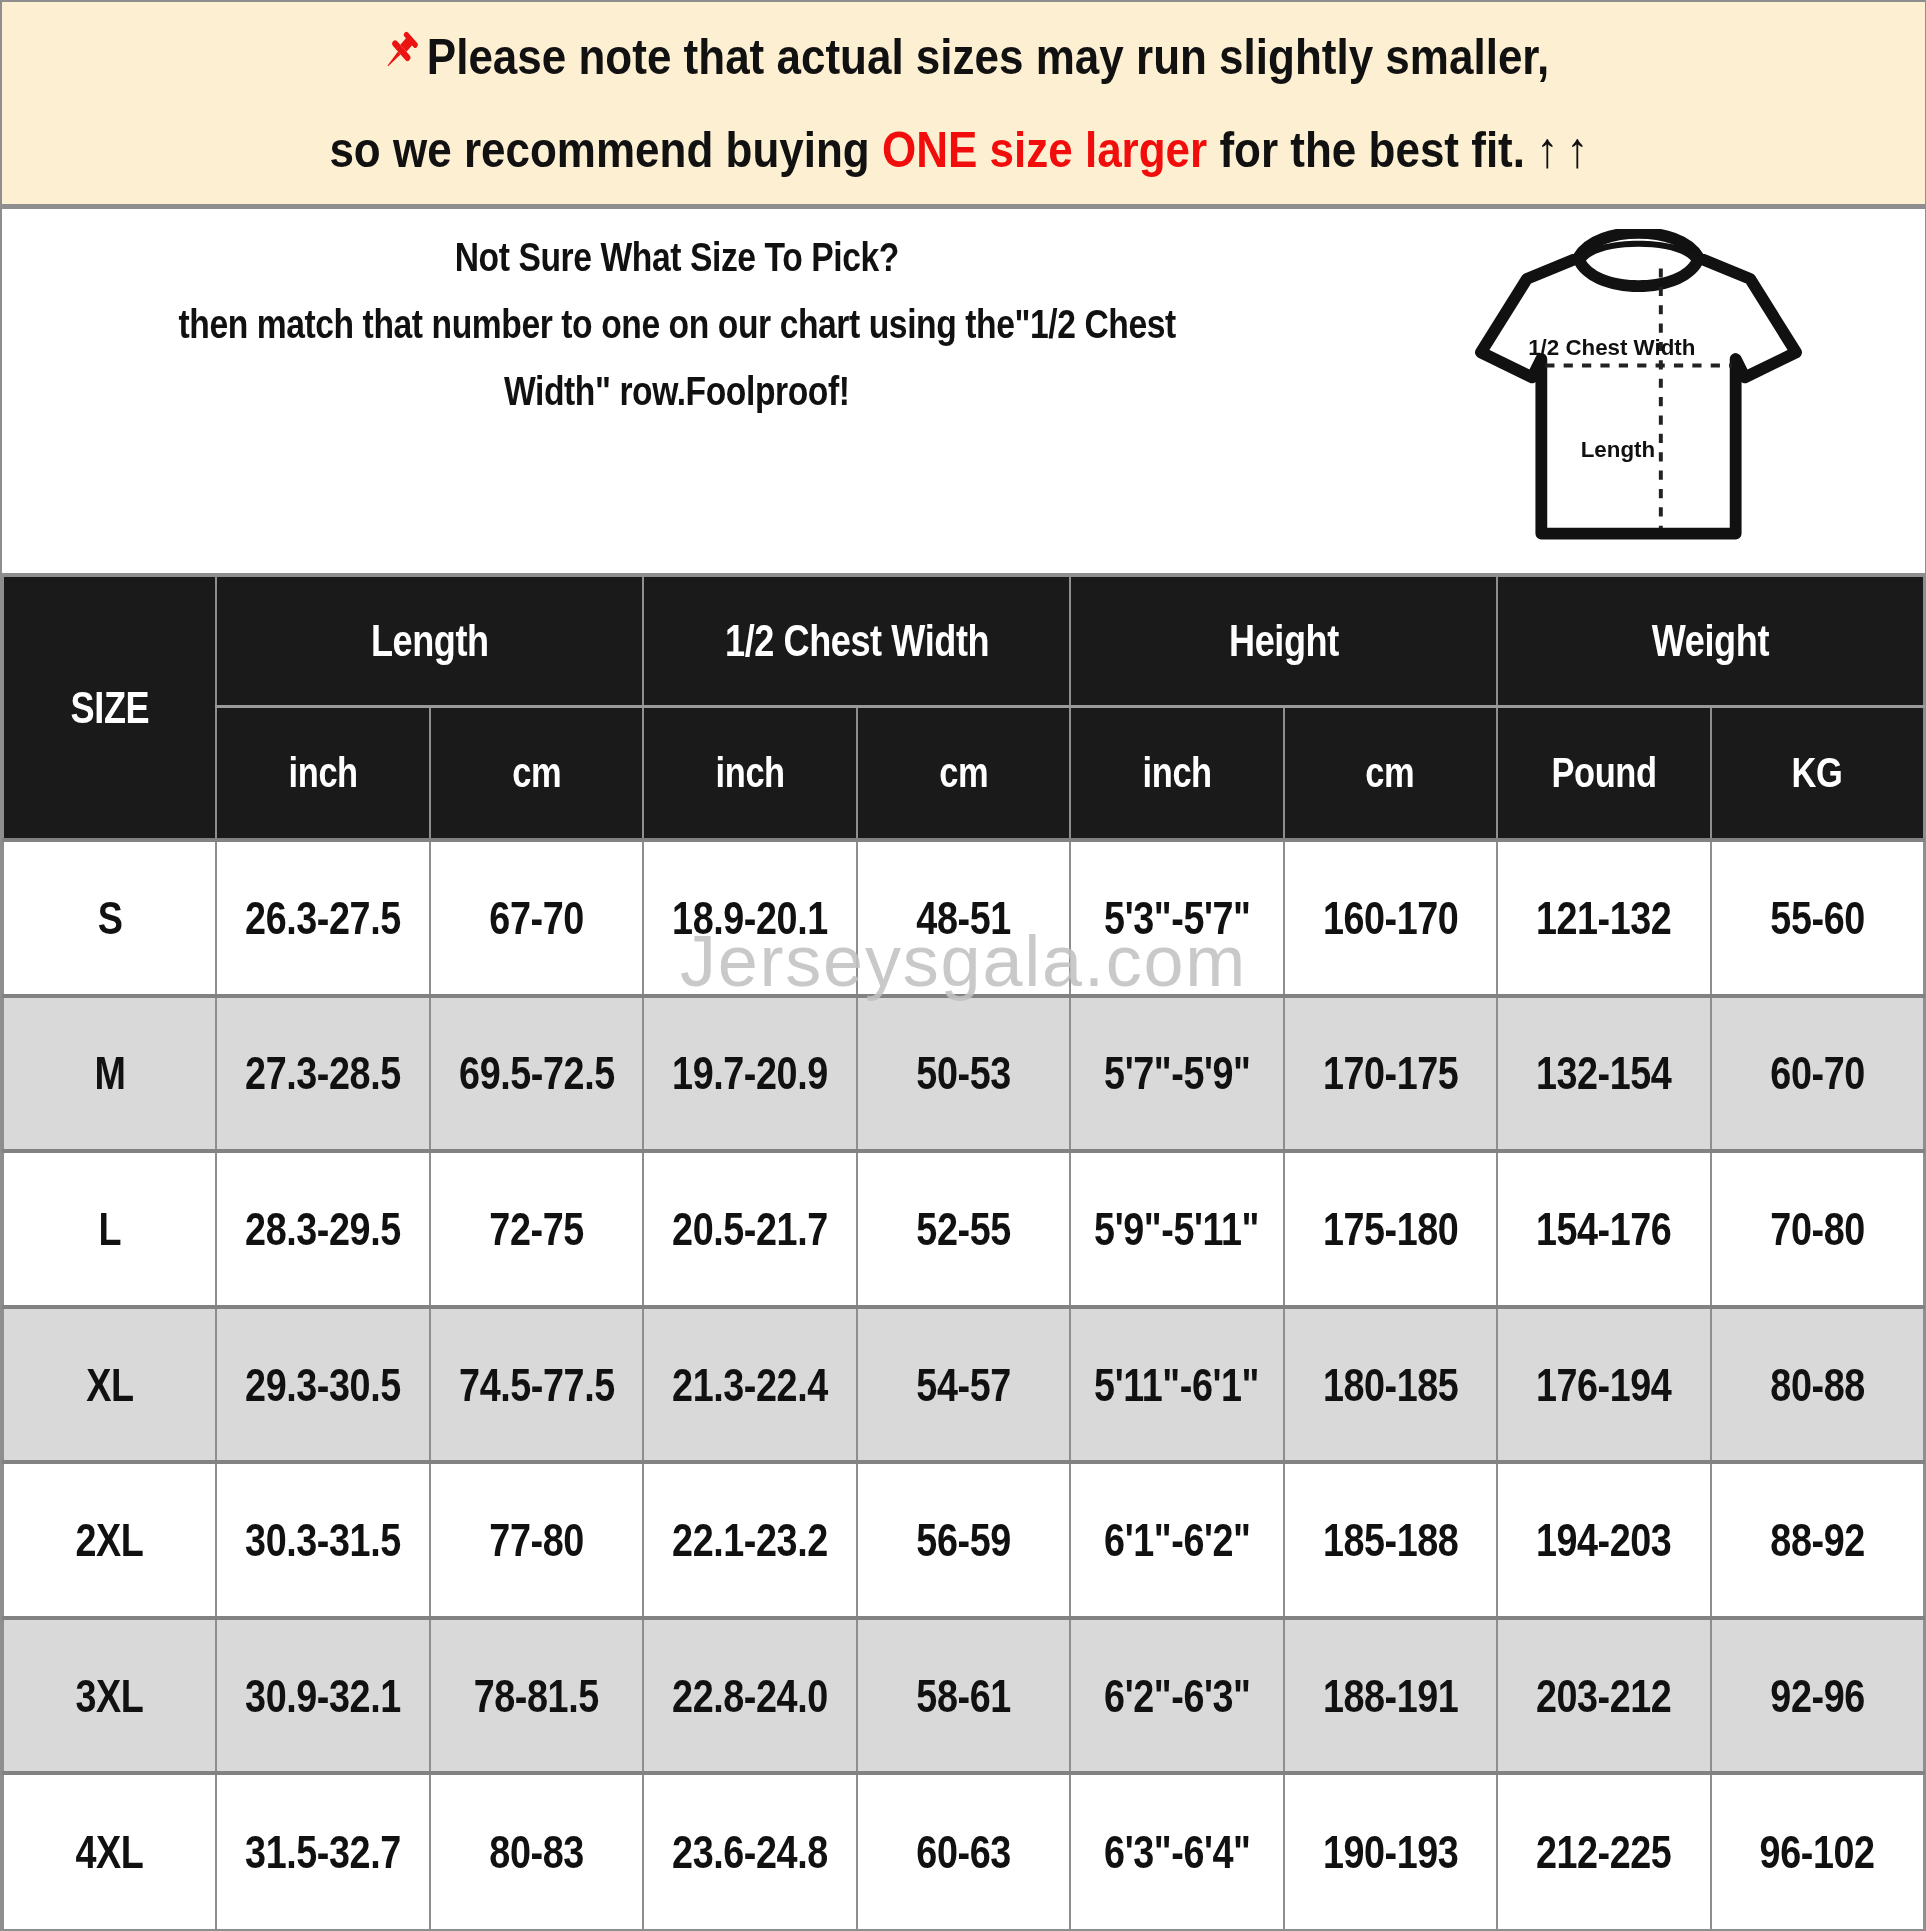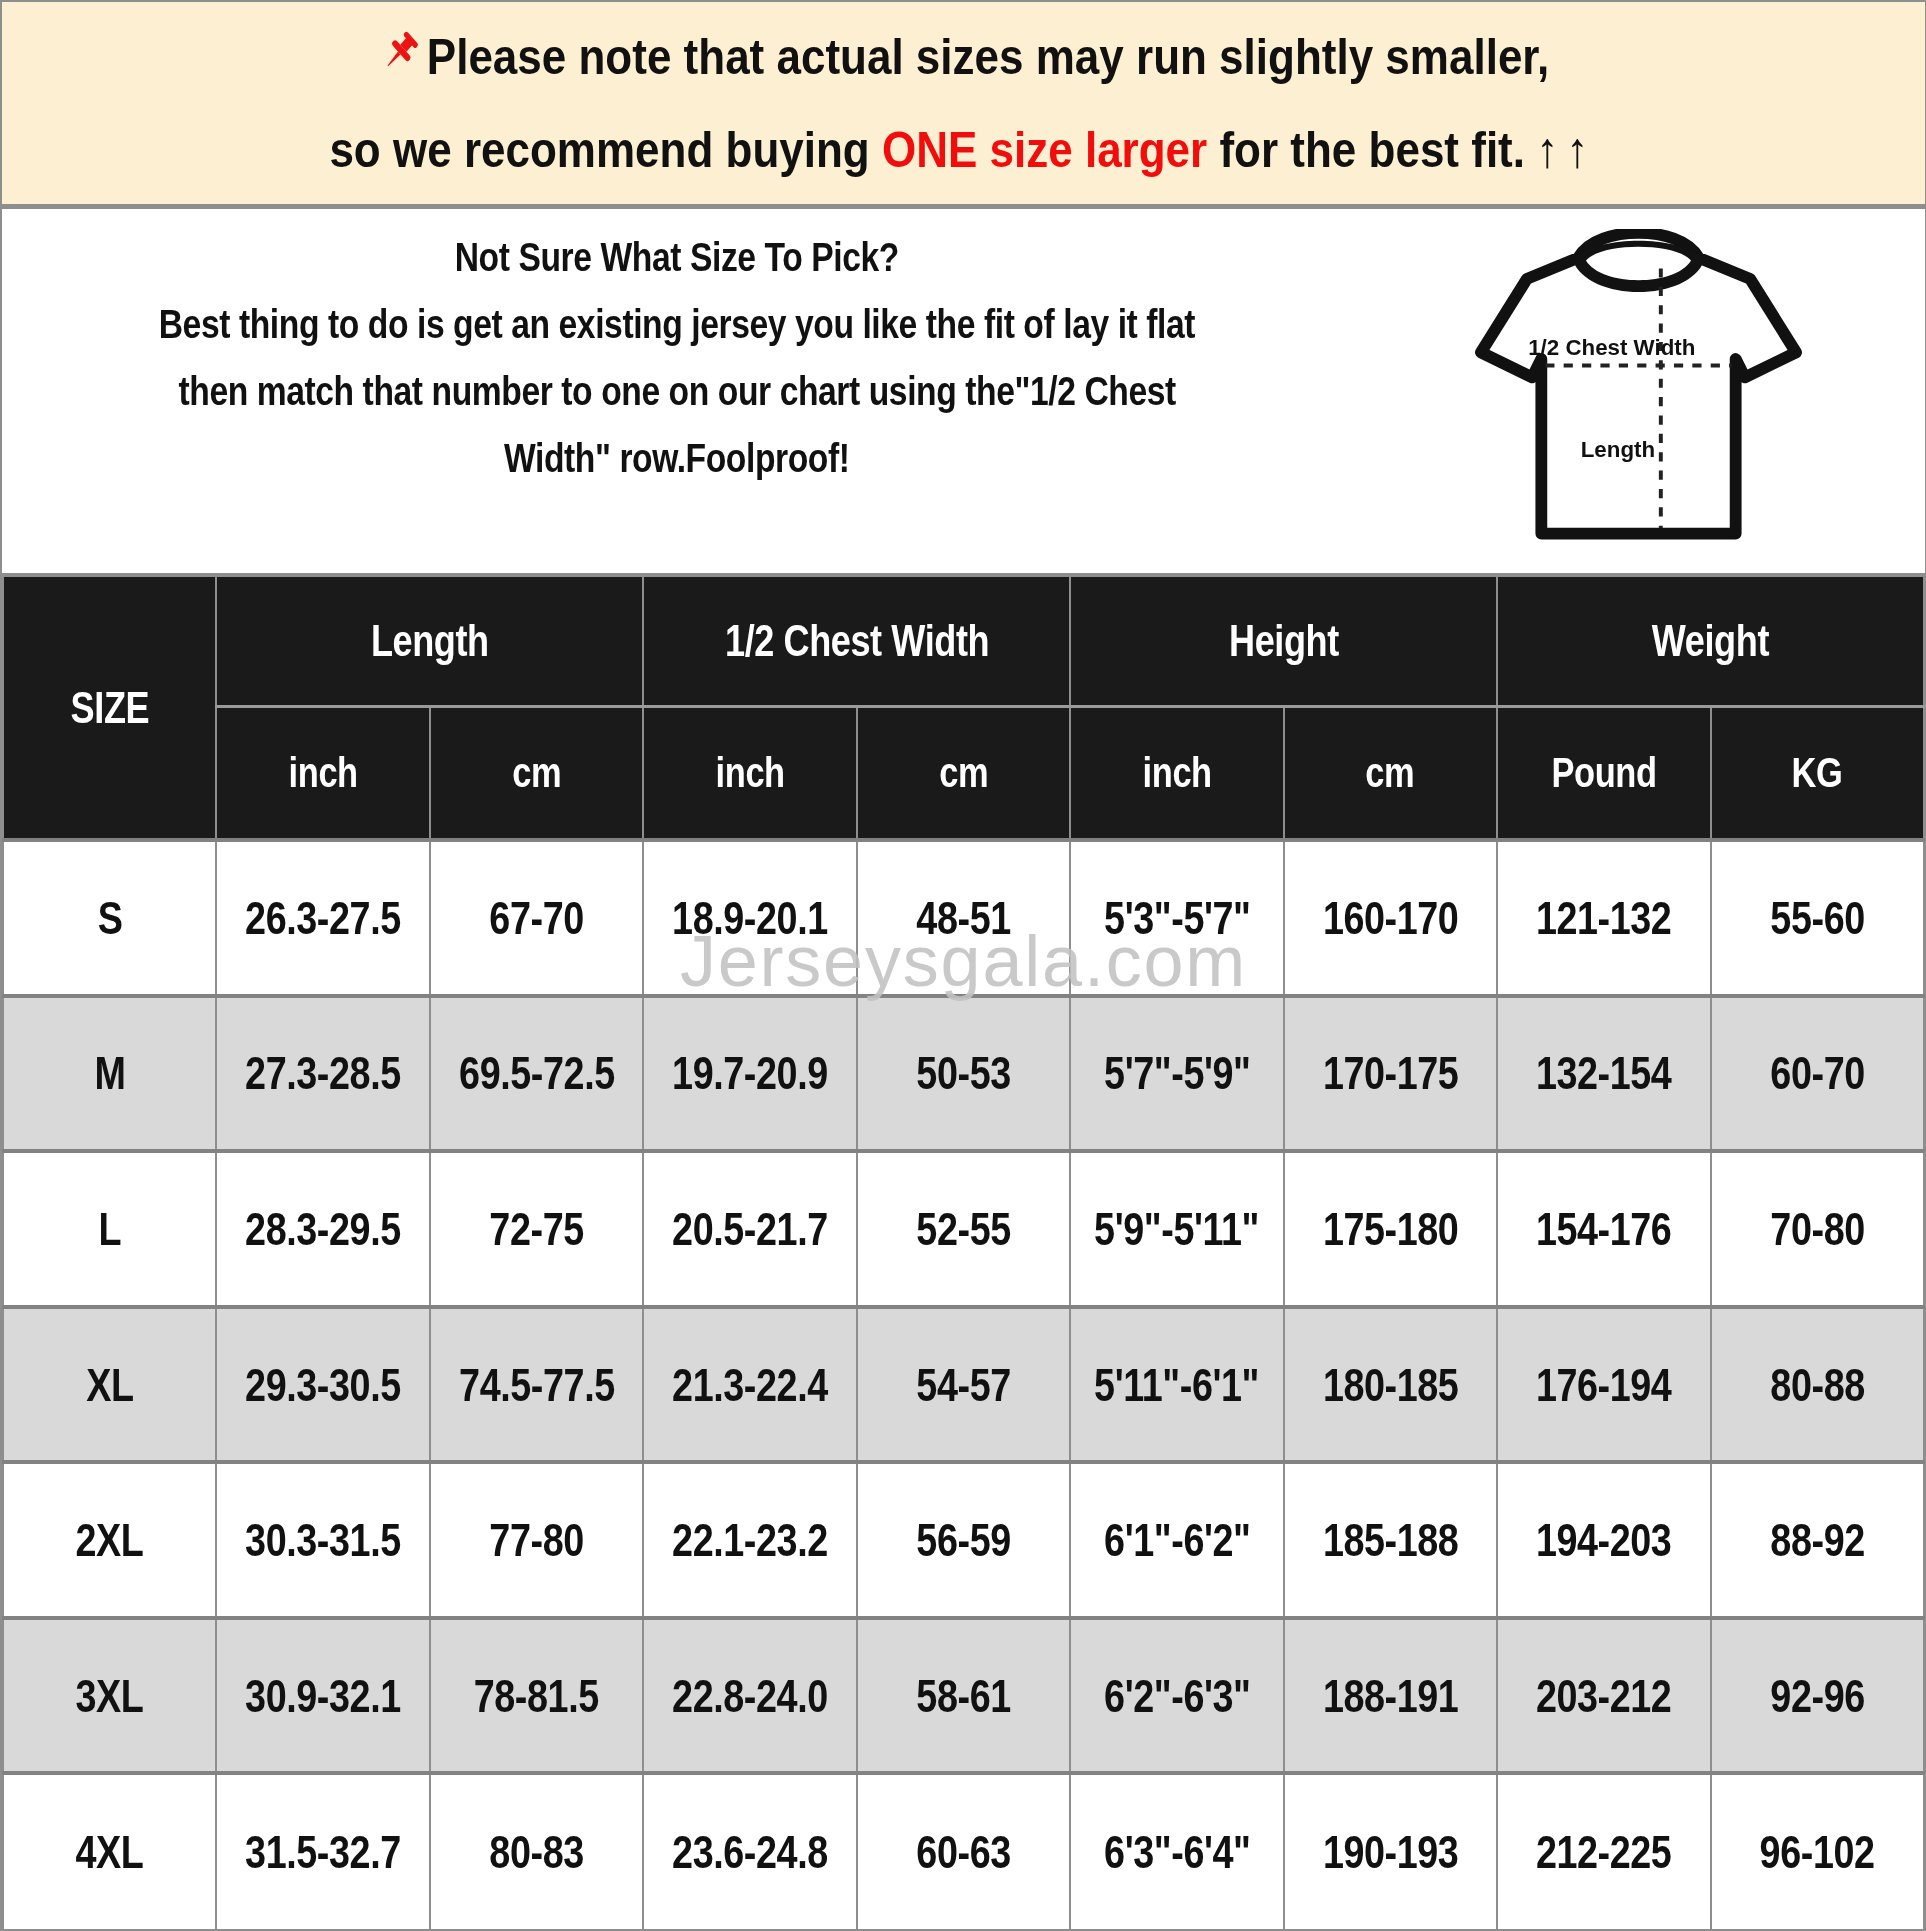--- a/index.html
+++ b/index.html
@@ -123,21 +123,20 @@
           <span>&nbsp;for the best fit.</span>
         <span class="arrows">↑↑</span>
       </span>
     </div>
   </section>
 
   <section class="guide">
     <div class="guide-text">
       <div class="guide-heading"><span class="cnd">Not Sure What Size To Pick?</span></div>
       <div id="guide-lines">
-          <div><span class="cnd">Best thing to do is get an existing jersey you like the fit of lay it flat</span></div>
           <div><span class="cnd">then match that number to one on our chart using the"1/2 Chest</span></div>
           <div><span class="cnd">Width" row.Foolproof!</span></div>
         </div>
     </div>
     <div class="shirt-wrap">
       <svg width="395" height="323" viewBox="0 0 300 246" aria-hidden="true">
         <path d="M104 22 C112 8 132 3 150 3 C168 3 188 8 196 22 L235 38 L270 94 L231 113 L224 99 L224 232 L76 232 L76 99 L69 113 L30 94 L65 38 Z" fill="#ffffff" stroke="#111111" stroke-width="9" stroke-linejoin="round"></path>
         <path d="M100 24 C115 4 185 4 200 24 C188 56 112 56 100 24 Z" fill="#121212"></path>
         <path d="M110 24 C122 10 178 10 190 24 C178 44 122 44 110 24 Z" fill="#ffffff"></path>
         <line x1="79" y1="104" x2="221" y2="104" stroke="#222222" stroke-width="3" stroke-dasharray="7 7"></line>

